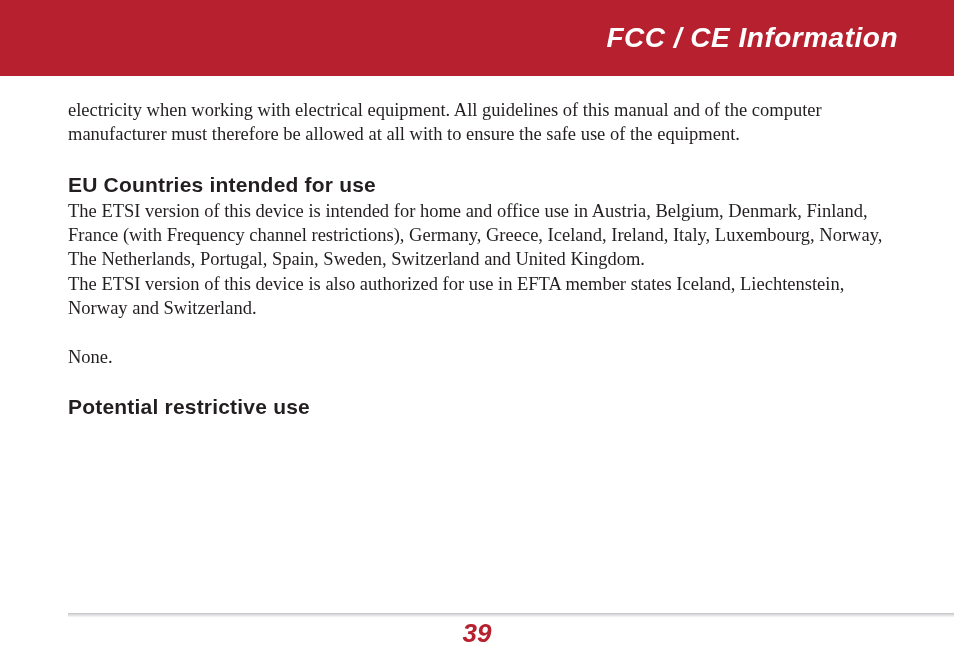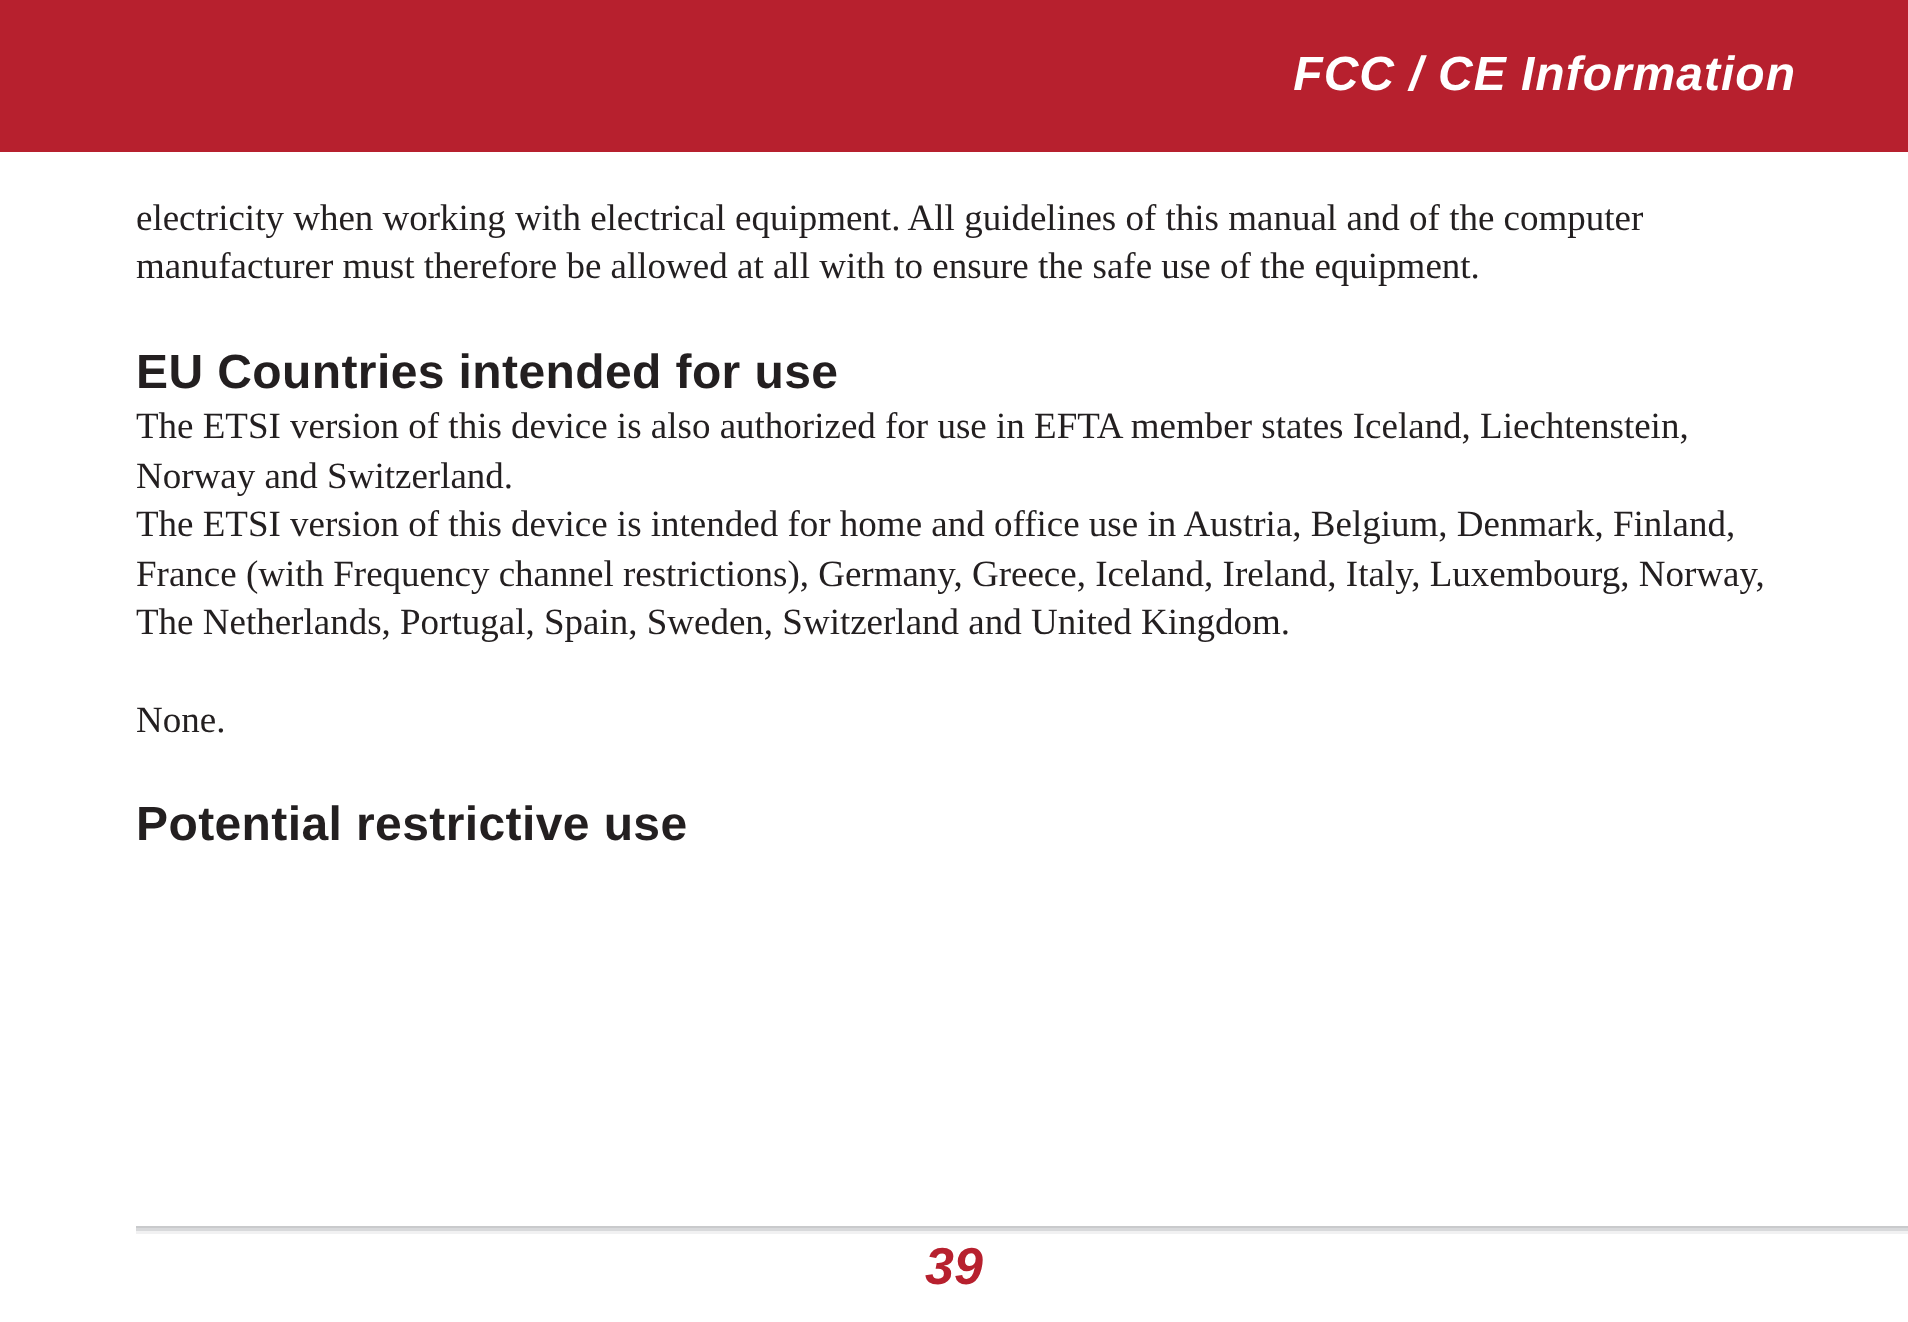--- a/index.html
+++ b/index.html
@@ -11,36 +11,36 @@
     background: #b7202e;
     display: flex;
     align-items: center;
     justify-content: flex-end;
     padding-right: 56px;
   }
   .header-title {
     font-family: 'Century Gothic', 'Avant Garde', 'Futura', Arial, sans-serif;
     font-style: italic;
     font-weight: bold;
-    font-size: 24px;
+    font-size: 28px;
     color: #ffffff;
     letter-spacing: 0.5px;
   }
   .content {
     padding: 22px 68px 0 68px;
     font-size: 18.5px;
     line-height: 1.32;
     color: #231f20;
   }
   .content p { margin: 0; }
   .section-gap { height: 24px; }
   .subhead {
     font-family: 'Century Gothic', 'Avant Garde', 'Futura', Arial, sans-serif;
     font-weight: bold;
-    font-size: 24px;
+    font-size: 21px;
     color: #231f20;
     letter-spacing: 0.2px;
   }
   .footer-rule {
     position: absolute;
     left: 68px;
     right: 0;
     bottom: 44px;
     height: 4px;
     background: linear-gradient(to bottom, #d8d9db 0%, #d8d9db 45%, #f1f1f2 55%, #f1f1f2 100%);
@@ -67,22 +67,22 @@
     <div class="header-title">FCC / CE Information</div>
   </div>
 
   <div class="content">
 
     <p>electricity when working with electrical equipment. All guidelines of this manual and of the computer manufacturer must therefore be allowed at all with to ensure the safe use of the equipment.</p>
 
     <div class="section-gap"></div>
 
     <div class="subhead">EU Countries intended for use</div>
+    <p>The ETSI version of this device is intended for home and office use in Austria, Belgium, Denmark, Finland, France (with Frequency channel restrictions), Germany, Greece, Iceland, Ireland, Italy, Luxembourg, Norway, The Netherlands, Portugal, Spain, Sweden, Switzerland and United Kingdom.</p>
     <p>The ETSI version of this device is also authorized for use in EFTA member states Iceland, Liechtenstein, Norway and Switzerland.</p>
-    <p>The ETSI version of this device is intended for home and office use in Austria, Belgium, Denmark, Finland, France (with Frequency channel restrictions), Germany, Greece, Iceland, Ireland, Italy, Luxembourg, Norway, The Netherlands, Portugal, Spain, Sweden, Switzerland and United Kingdom.</p>
 
     <div class="section-gap"></div>
 
     <p>None.</p>
 
     <div class="section-gap"></div>
 
     <div class="subhead">Potential restrictive use</div>
 
   </div>

